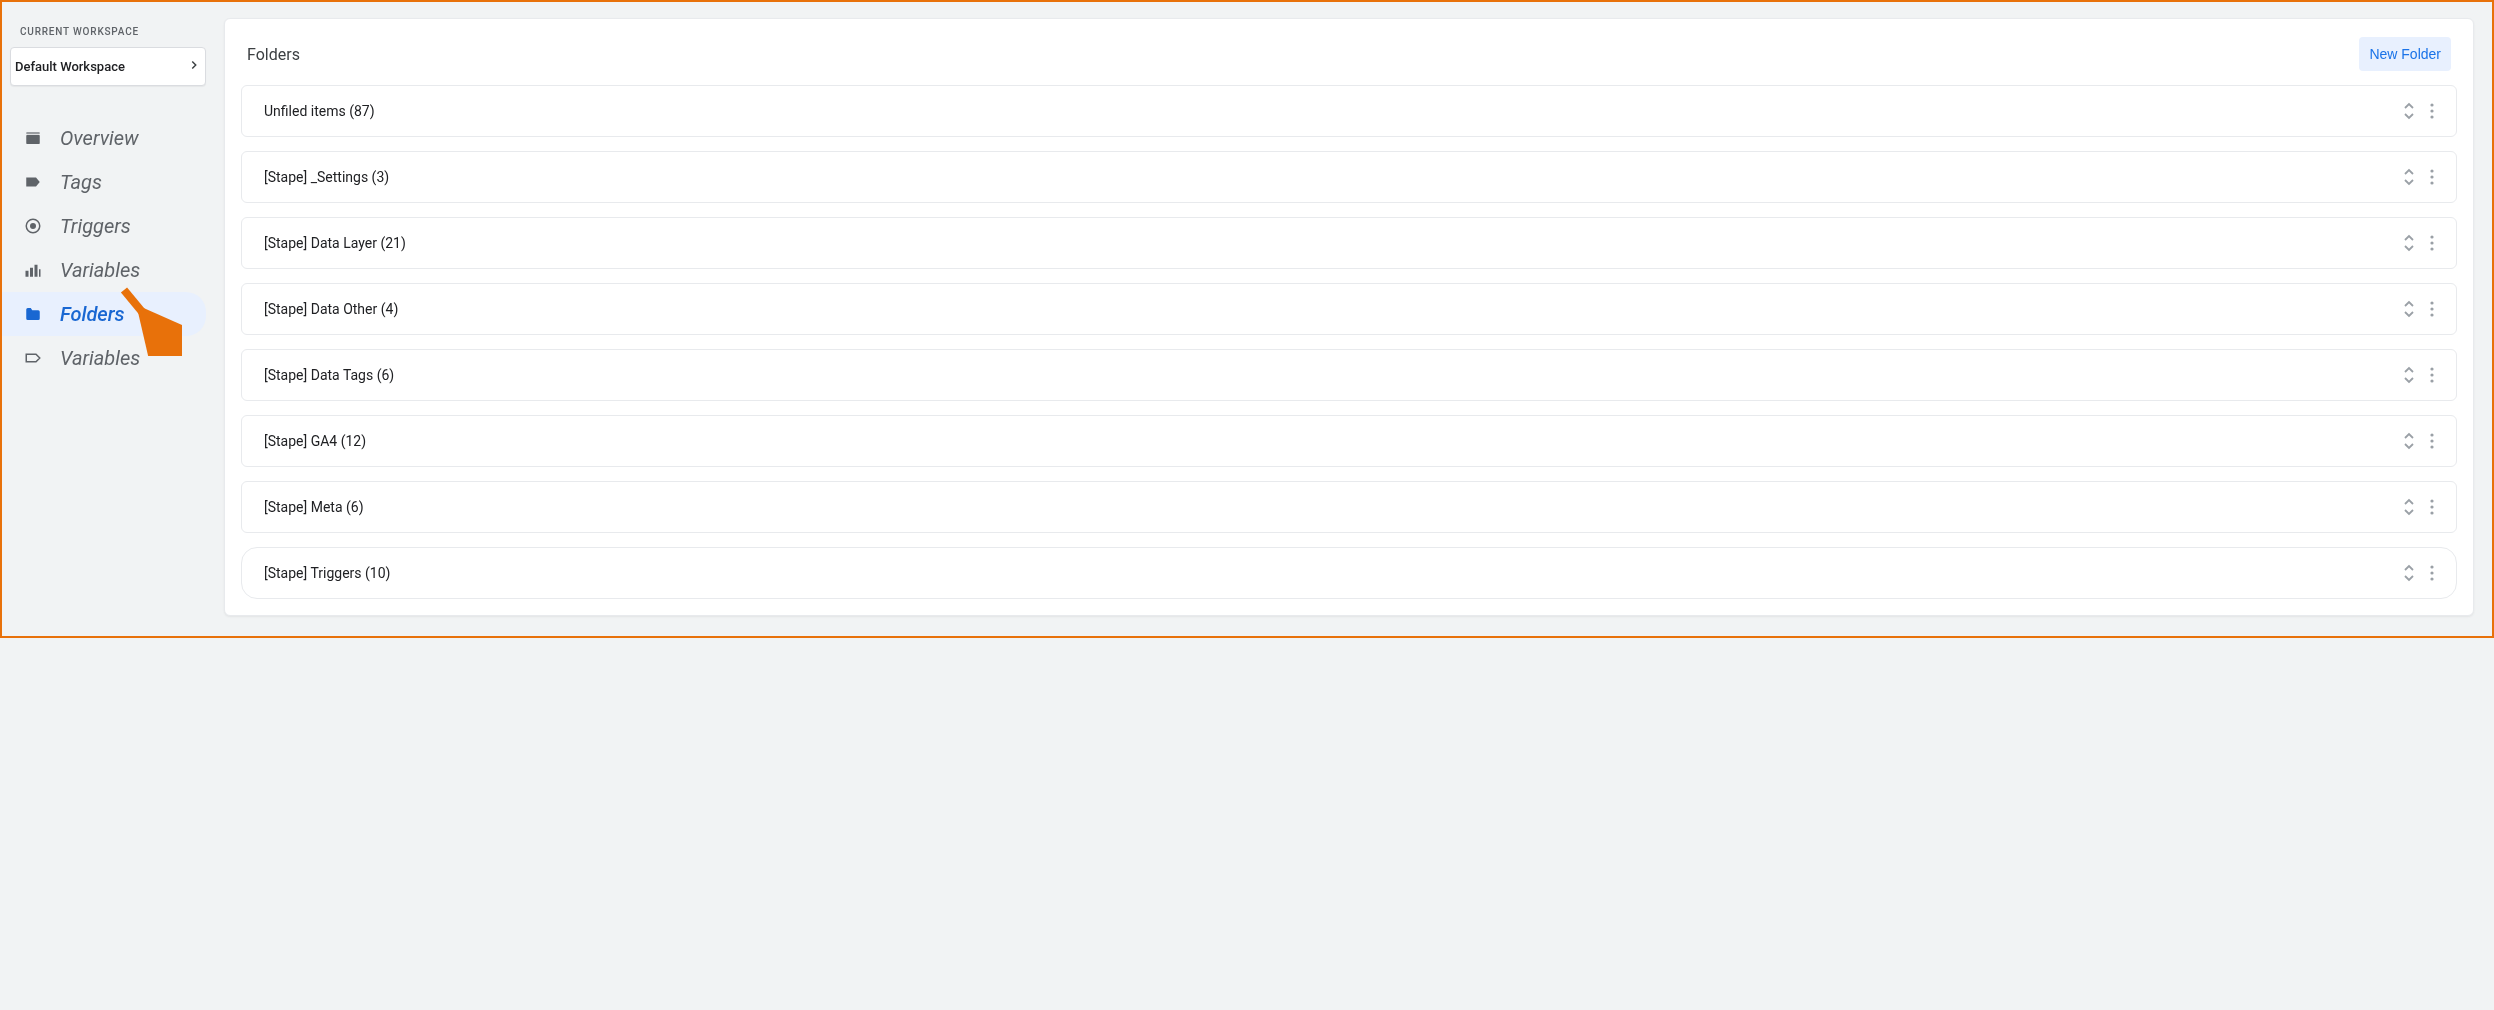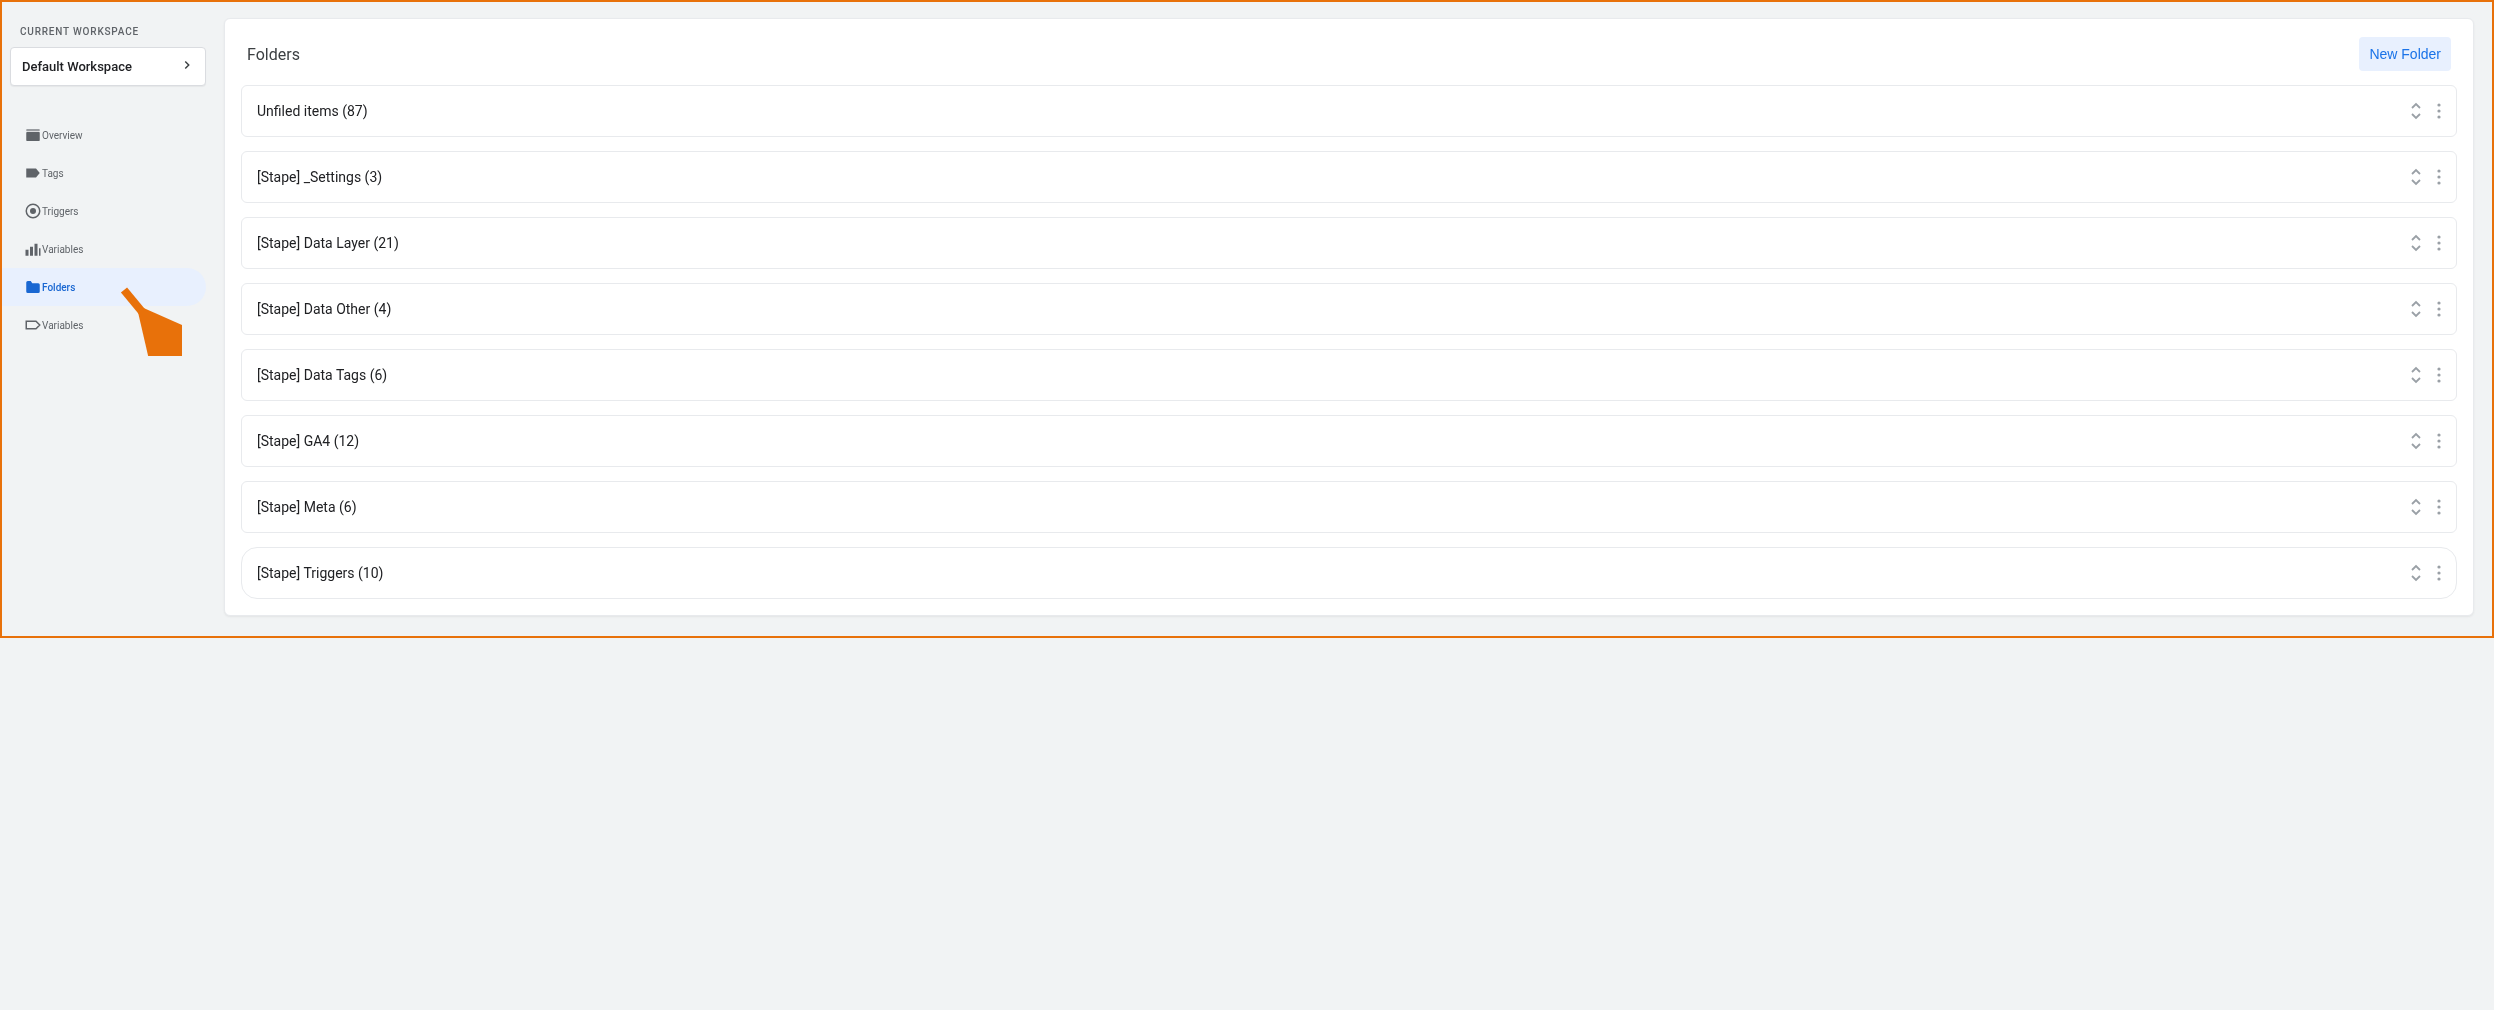--- a/index.html
+++ b/index.html
@@ -29,37 +29,39 @@
     font-weight: 500;
     padding: 8px 10px 10px;
   }
   .ws-selector {
     background: #fff;
     border: 1px solid #dadce0;
     border-radius: 4px;
     display: flex;
     align-items: center;
     justify-content: space-between;
-    padding: 10px 11px;
+    padding: 10px 4px;
     font-size: 13px;
     font-weight: 500;
     cursor: pointer;
     box-shadow: 0 1px 1px rgba(0,0,0,0.05);
   }
   .nav { margin-top: 30px; }
   .nav-item {
     display: flex;
     align-items: center;
+    gap: 18px;
     padding: 10px 14px;
     border-radius: 0 20px 20px 0;
     color: #5f6368;
     cursor: pointer;
-    font-size: 10px;
+    font-size: 20px;
     margin-left: -8px;
     padding-left: 22px;
+    font-style: italic;
   }
   .nav-item.active {
     background: #e8f0fe;
     color: #1967d2;
     font-weight: 500;
   }
   .nav-item.active .nav-icon { color: #1967d2; }
   .nav-icon {
     width: 18px; height: 18px;
     display: flex; align-items: center; justify-content: center;
@@ -90,21 +92,21 @@
     border: none;
     padding: 9px 10px;
     border-radius: 4px;
     font-size: 14px;
     font-weight: 500;
     cursor: pointer;
   }
   .folder-row {
     border: 1px solid #e8eaed;
     border-radius: 6px;
-    padding: 16px 15px;
+    padding: 16px 22px;
     display: flex;
     align-items: center;
     justify-content: space-between;
     margin-bottom: 14px;
     background: #fff;
   }
   .folder-row:last-child { margin-bottom: 0; border-radius: 16px; }
   .folder-name { font-size: 14px; color: #202124; }
   .row-actions { display: flex; gap: 14px; align-items: center; color: #9aa0a6; }
   .sort-btn, .more-btn { cursor: pointer; display:flex; align-items:center; justify-content:center; }

